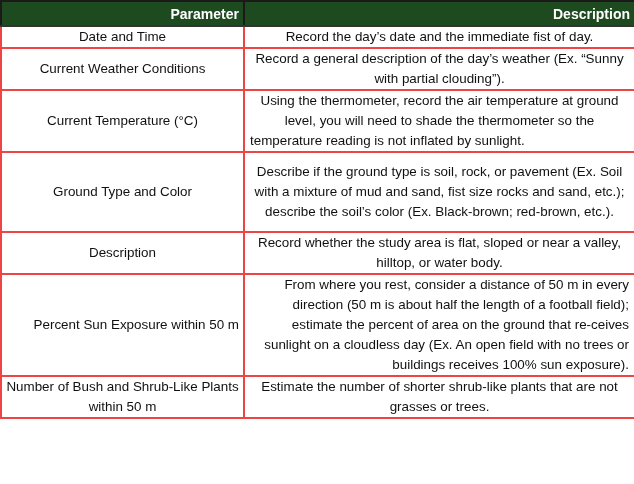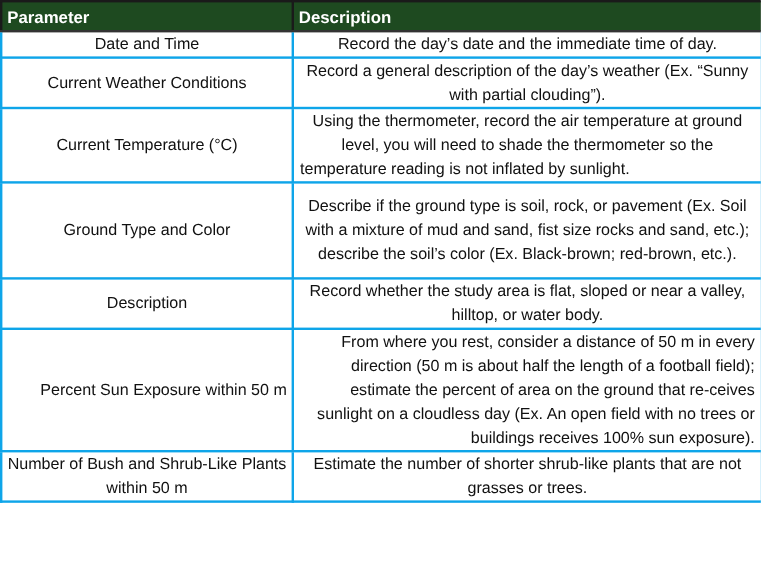--- a/index.html
+++ b/index.html
@@ -17,24 +17,24 @@
     table.params col.c2 { width: 391px; }
     table.params th {
       background: #1e4a20;
       color: #ffffff;
       font-weight: bold;
       font-size: 14px;
       height: 23px;
       padding: 0 4px;
       border: 2px solid #1a1a1a;
       border-bottom: 2px solid #333333;
-      text-align: left;
+      text-align: right;
     }
     table.params td {
-      border: 2px solid #0ea5e9;
+      border: 2px solid #ef4444;
       padding: 0 4px;
       text-align: center;
       vertical-align: middle;
     }
     table.params td.desc { padding: 0 5px; }
     td.justify { text-align: justify; text-align-last: left; margin-left: 44px; }
     tr.r1 td { height: 20px; }
     tr.r2 td { height: 39px; }
     tr.r3 td { height: 59px; }
     tr.r4 td { height: 78px; }
@@ -54,21 +54,21 @@
     </colgroup>
   <thead>
     <tr>
       <th>Parameter</th>
       <th>Description</th>
     </tr>
   </thead>
   <tbody>
     <tr class="r1">
       <td>Date and Time</td>
-      <td class="desc">Record the day’s date and the immediate time of day.</td>
+      <td class="desc">Record the day’s date and the immediate fist of day.</td>
     </tr>
     <tr class="r2">
       <td>Current Weather Conditions</td>
       <td class="desc">Record a general description of the day’s weather (Ex. “Sunny with partial clouding”).</td>
     </tr>
     <tr class="r3">
       <td>Current Temperature (°C)</td>
       <td class="desc justify">Using the thermometer, record the air temperature at ground level, you will need to shade the thermometer so the temperature reading is not inflated by sunlight.</td>
     </tr>
     <tr class="r4">

